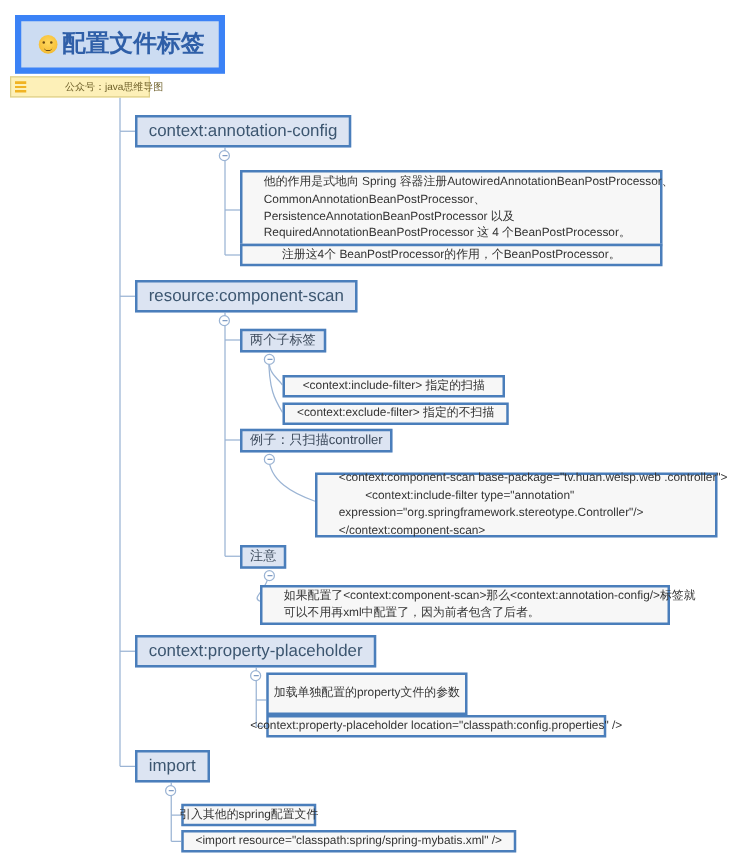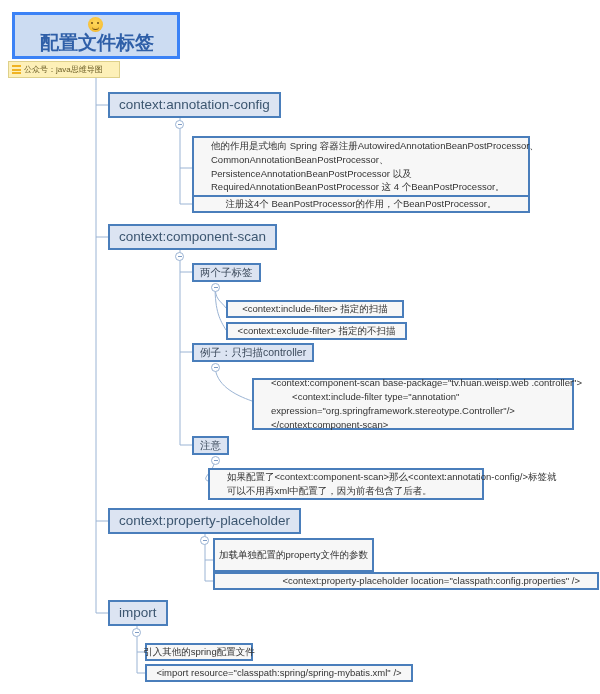--- a/index.html
+++ b/index.html
@@ -40,27 +40,26 @@
     justify-content: center;
   }
 
   
   .root {
     left: 12px;
     top: 12px;
     width: 168px;
     height: 47px;
     background: #ccdcf2;
-    border: 3px solid #3b82f6;
+    border: 5px solid #3b82f6;
     font-size: 19px;
     font-weight: bold;
     color: #2f5fa8;
     justify-content: center;
     padding-left: 2px;
-    flex-direction: column;
   }
   .smiley {
     display: inline-block;
     width: 15px;
     height: 15px;
     border-radius: 50%;
     background: radial-gradient(circle at 50% 40%, #ffd85e 0%, #f7c13a 65%, #e0a521 100%);
     position: relative;
     margin-right: 4px;
     flex: 0 0 auto;
@@ -92,20 +91,21 @@
     height: 17px;
     box-sizing: border-box;
     background: #fdf0b8;
     border: 1px solid #ded08a;
     display: flex;
     align-items: center;
     padding: 0 3px;
     font-size: 8px;
     color: #6d5f28;
     white-space: nowrap;
+    gap: 28px;
   }
   .badge-icon {
     width: 9px;
     height: 9px;
     flex: 0 0 auto;
     margin-right: 3px;
     background:
       linear-gradient(#f0b323 0 2px, transparent 2px 3.5px,
                       #f0b323 3.5px 5.5px, transparent 5.5px 7px,
                       #f0b323 7px 9px);
@@ -231,21 +231,21 @@
     <span class="ln">CommonAnnotationBeanPostProcessor、</span>
     <span class="ln">PersistenceAnnotationBeanPostProcessor 以及</span>
     <span class="ln">RequiredAnnotationBeanPostProcessor 这 4 个BeanPostProcessor。</span>
   </div>
 
   <div class="note one" style="left:192px; top:195px; width:338px; height:18px;">
     <span class="ln">注册这4个 BeanPostProcessor的作用，个BeanPostProcessor。</span>
   </div>
 
   <div class="node lvl1" style="left:108px; top:224px;">
-    <span>context:component-scan</span>
+    <span>resource:component-scan</span>
   </div>
   <div class="toggle" style="left:175px; top:252px;"></div>
 
   <div class="node lvl2" style="left:192px; top:263px;">
     <span>两个子标签</span>
   </div>
   <div class="toggle" style="left:211px; top:283px;"></div>
 
   <div class="note one" style="left:226px; top:300px; width:178px; height:18px;">
     <span class="ln">&lt;context:include-filter&gt;   指定的扫描</span>
@@ -264,34 +264,34 @@
     <span class="ln">        &lt;context:include-filter type="annotation"</span>
     <span class="ln">expression="org.springframework.stereotype.Controller"/&gt;</span>
     <span class="ln">&lt;/context:component-scan&gt;</span>
   </div>
 
   <div class="node lvl2" style="left:192px; top:436px;">
     <span>注意</span>
   </div>
   <div class="toggle" style="left:211px; top:456px;"></div>
 
-  <div class="note" style="left:208px; top:468px; width:276px; height:32px;">
+  <div class="note" style="left:208px; top:468px; width:328px; height:32px;">
     <span class="ln">如果配置了&lt;context:component-scan&gt;那么&lt;context:annotation-config/&gt;标签就</span>
     <span class="ln">可以不用再xml中配置了，因为前者包含了后者。</span>
   </div>
 
   <div class="node lvl1" style="left:108px; top:508px;">
     <span>context:property-placeholder</span>
   </div>
   <div class="toggle" style="left:200px; top:536px;"></div>
 
   <div class="note one" style="left:213px; top:538px; width:161px; height:34px;text-align:right;">
     <span class="ln">加载单独配置的property文件的参数</span>
   </div>
-  <div class="note one" style="left:213px; top:572px; width:386px; height:18px;justify-content:flex-end;">
+  <div class="note one" style="left:213px; top:572px; width:272px; height:18px;">
     <span class="ln">&lt;context:property-placeholder location="classpath:config.properties" /&gt;</span>
   </div>
 
   <div class="node lvl1" style="left:108px; top:600px;">
     <span>import</span>
   </div>
   <div class="toggle" style="left:132px; top:628px;"></div>
 
   <div class="note one" style="left:145px; top:643px; width:108px; height:18px;">
     <span class="ln">引入其他的spring配置文件</span>

